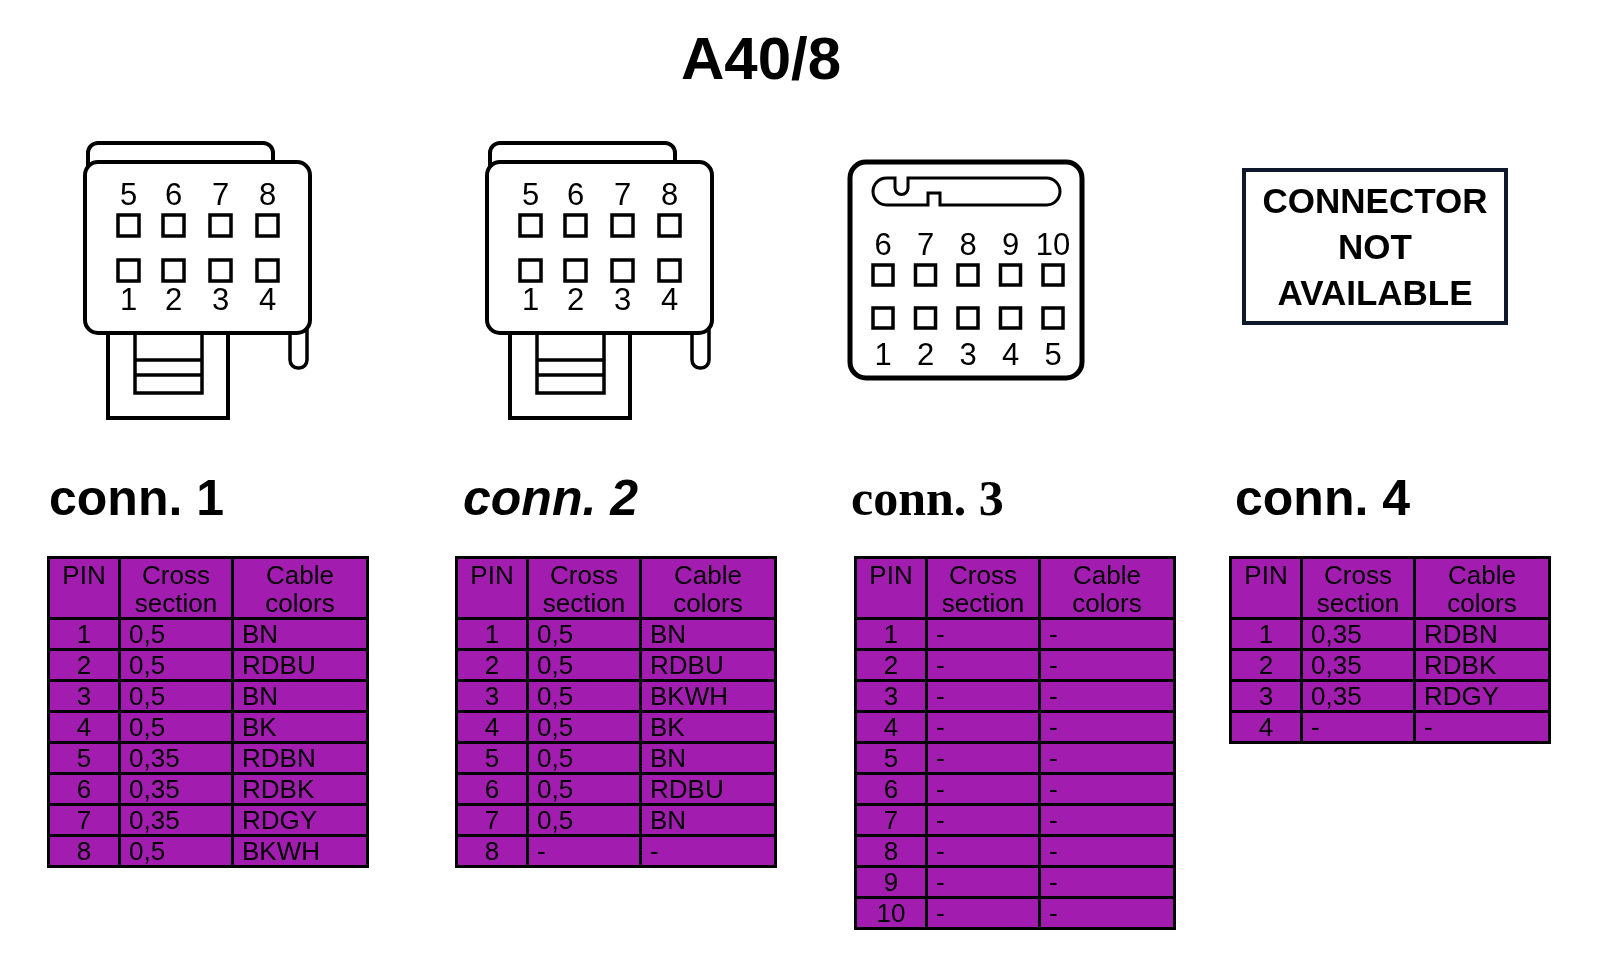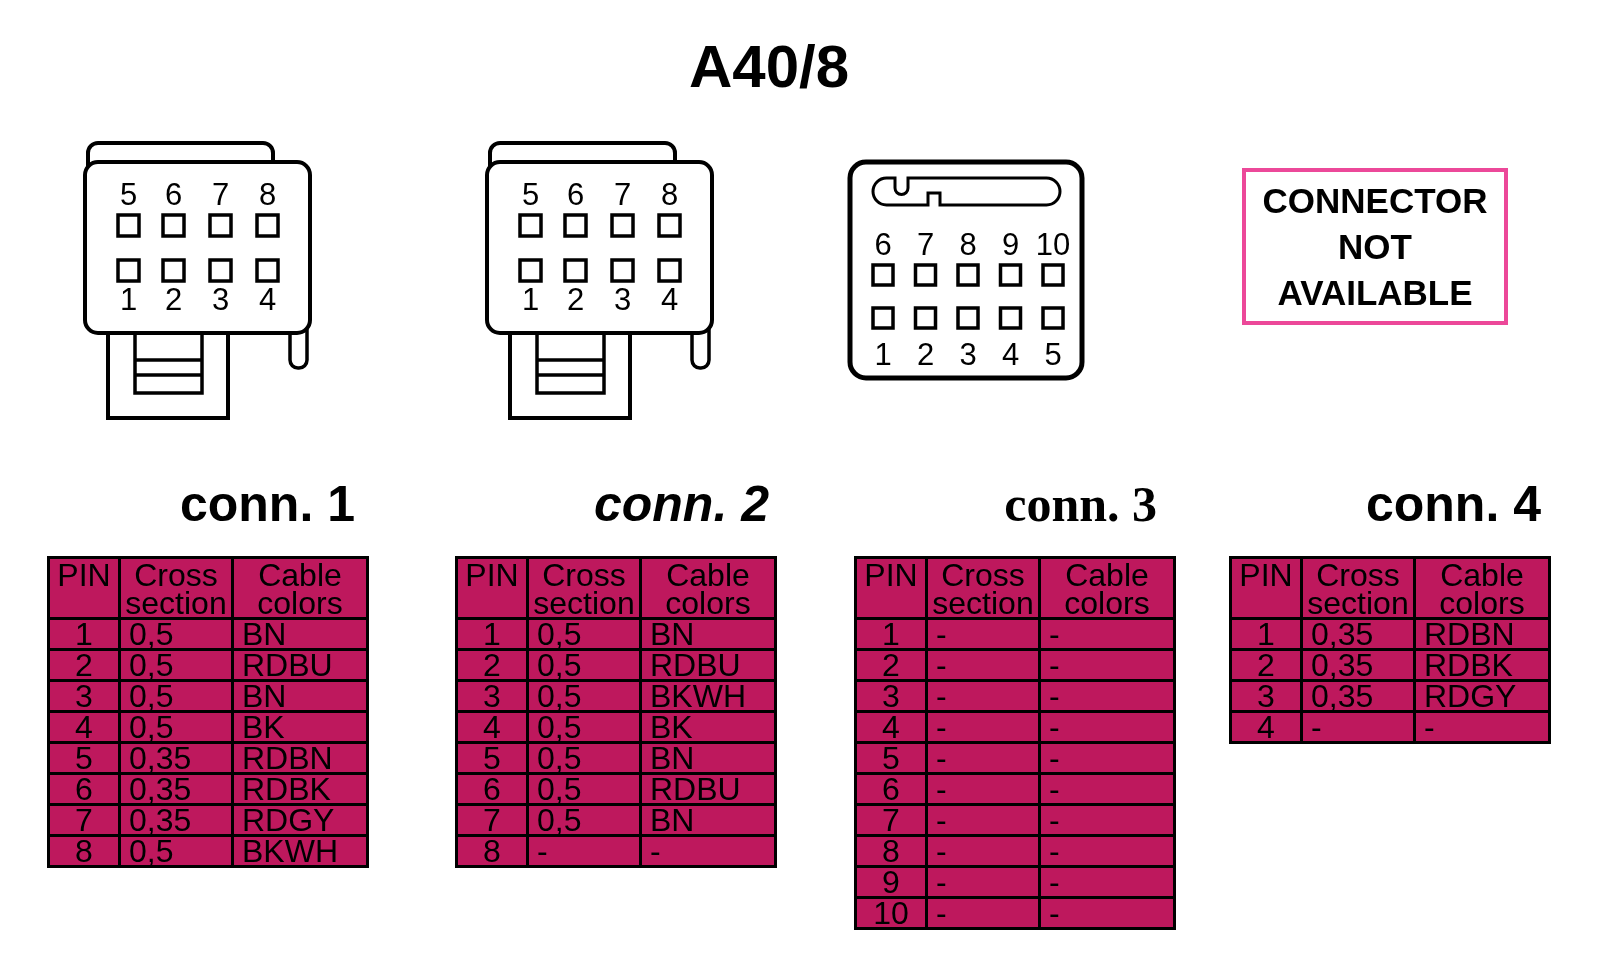--- a/index.html
+++ b/index.html
@@ -1,43 +1,43 @@
 <!DOCTYPE html>
 <html><head>
 <meta charset="utf-8">
 <style>
   html,body{margin:0;padding:0;}
   body{
     width:1600px;height:962px;position:relative;background:#ffffff;
     font-family:"Liberation Sans",sans-serif;color:#000;overflow:hidden;
   }
   .page-title{
-    position:absolute;left:681px;top:24px;margin:8px;
+    position:absolute;left:681px;top:24px;margin:0;
     font-size:60px;font-weight:700;letter-spacing:0px;white-space:nowrap;
   }
   .conn-svg{position:absolute;}
   .svg-0{left:83px;top:141px;width:230px;height:280px;}
   .svg-1{left:485px;top:141px;width:230px;height:280px;}
   .svg-2{left:847px;top:159px;width:238px;height:222px;}
   .na-box{
     position:absolute;left:1242px;top:168px;width:258px;height:149px;
-    border:4px solid #ec4899;display:flex;align-items:center;justify-content:center;
+    border:4px solid #0f172a;display:flex;align-items:center;justify-content:center;
     text-align:center;font-size:35px;font-weight:700;line-height:46px;
   }
   .conn-label{
-    position:absolute;top:462px;margin:13px;width:300px;text-align:right;
+    position:absolute;top:462px;margin:7px;width:300px;text-align:left;
     font-size:50px;font-weight:700;white-space:nowrap;
   }
   .lbl-0{left:42px;}
   .lbl-1{left:456px;font-style:italic;}
   .lbl-2{left:844px;font-family:Liberation Serif, serif;}
   .lbl-3{left:1228px;}
   table.pin-table{
-    position:absolute;border-collapse:collapse;background:#be185d;
-    font-size:32px;table-layout:fixed;
+    position:absolute;border-collapse:collapse;background:#a21caf;
+    font-size:26px;table-layout:fixed;
   }
   .tbl-0{left:47px;top:556px;}
   .tbl-1{left:455px;top:556px;}
   .tbl-2{left:854px;top:556px;}
   .tbl-3{left:1229px;top:556px;}
   table.pin-table th, table.pin-table td{
     border:3px solid #000;font-weight:400;overflow:hidden;white-space:nowrap;
   }
   table.pin-table th{
     height:56px;vertical-align:top;text-align:center;

